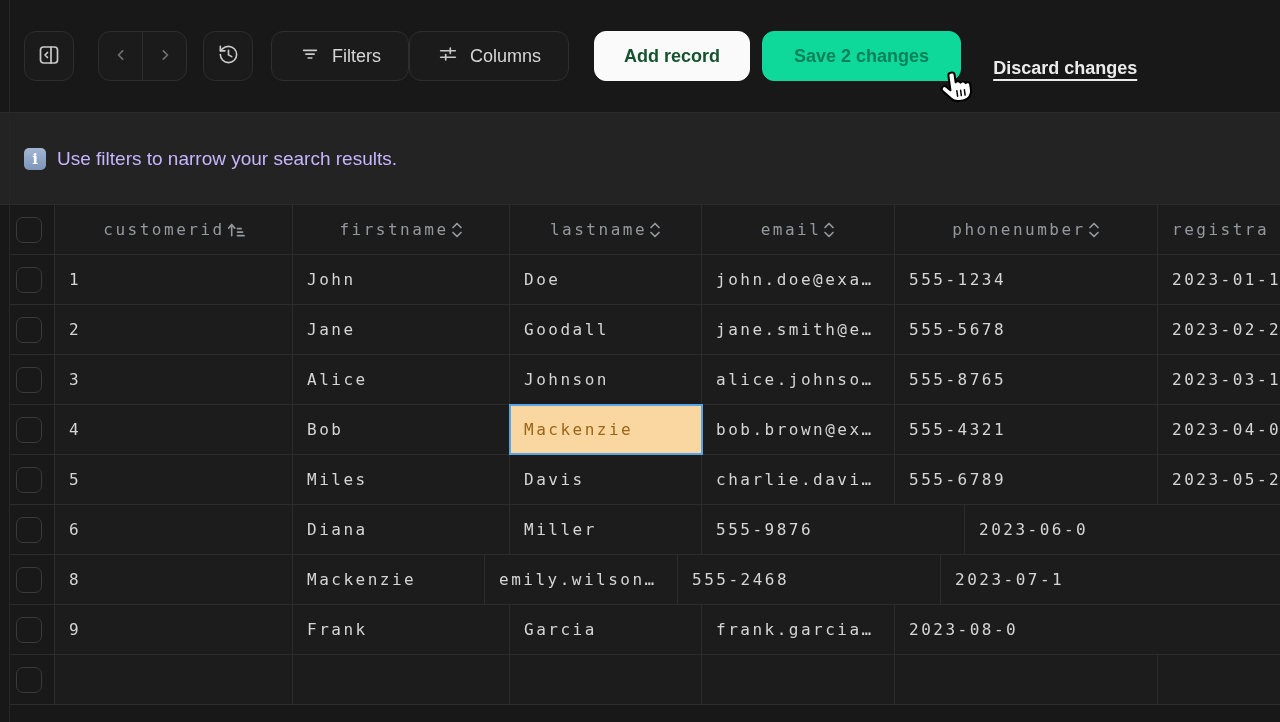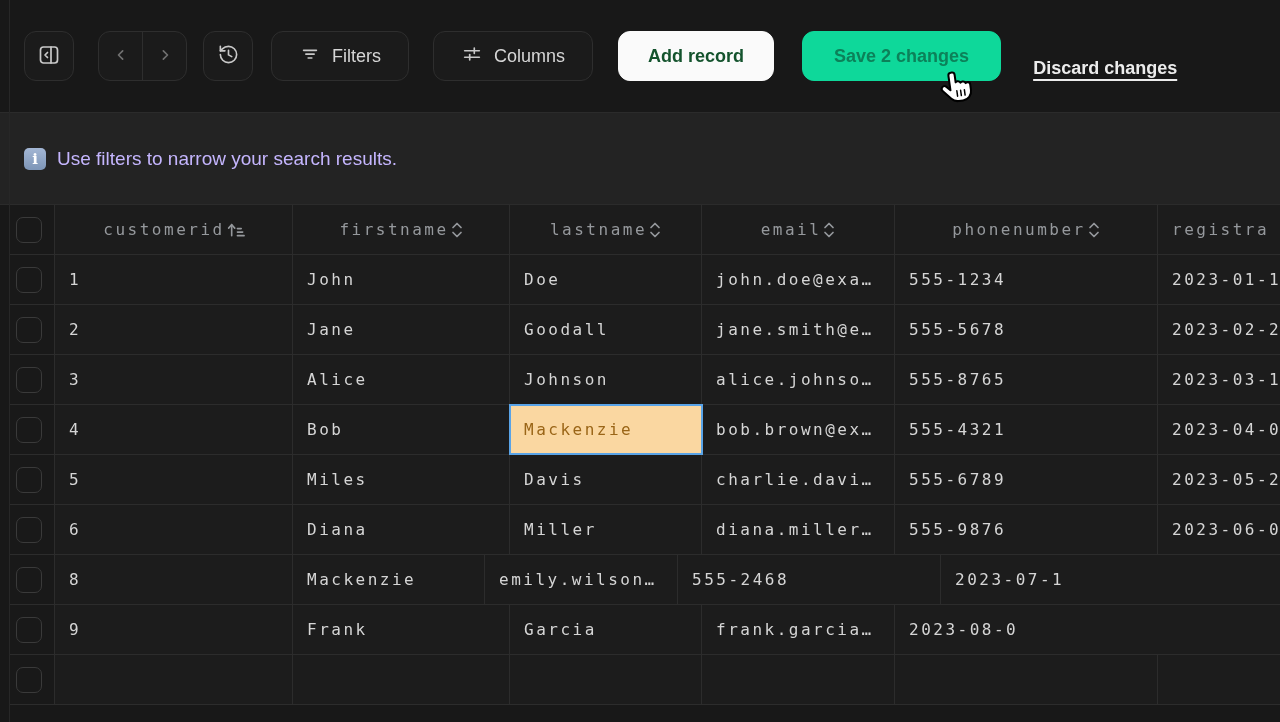--- a/index.html
+++ b/index.html
@@ -40,27 +40,27 @@
   .nav-group .vsep{ width:1px; background:#2e2e2e; }
   .history-btn{ margin-left:16px; }
   .btn{
     height:50px; border-radius:12px; border:1px solid #2e2e2e;
     background:#1b1b1b; color:#d6d6d6; font-size:18px;
     font-family:"Liberation Sans", sans-serif;
     display:flex; align-items:center; gap:11px; padding:0 27px;
     cursor:pointer;
   }
   .btn-filters{ margin-left:18px; }
-  .btn-columns{ margin-left:24px; }
+  .btn-columns{ margin-left:0; }
   .btn-white{
     margin-left:25px; background:#fafafa; border-color:#fafafa;
     color:#14532d; font-weight:bold; padding:8px 29px;
   }
   .btn-green{
-    margin-left:28px; background:#0ed89a; border-color:#0ed89a;
+    margin-left:12px; background:#0ed89a; border-color:#0ed89a;
     color:#0c8159; font-weight:bold; padding:0 31px;
   }
   .discard-link{
     margin-left:32px; color:#ececec; font-size:18px; font-weight:bold;
     text-decoration:underline; text-underline-offset:5px;
     text-decoration-thickness:1.5px; cursor:pointer;margin-top:24px;
   }
 
   
   .infobar{
@@ -370,23 +370,20 @@
       </div>
       <div class="cell col-customerid">
         <span>6</span>
       </div>
       <div class="cell col-firstname">
         <span>Diana</span>
       </div>
       <div class="cell col-lastname">
         <span>Miller</span>
       </div>
-      <div class="cell col-email">
-        <span>diana.miller…</span>
-      </div>
       <div class="cell col-phonenumber">
         <span>555-9876</span>
       </div>
       <div class="cell col-registrationdate">
         <span>2023-06-0</span>
       </div>
     </div>
     <div class="row">
       <div class="cell col-check">
         <div class="checkbox"></div>

